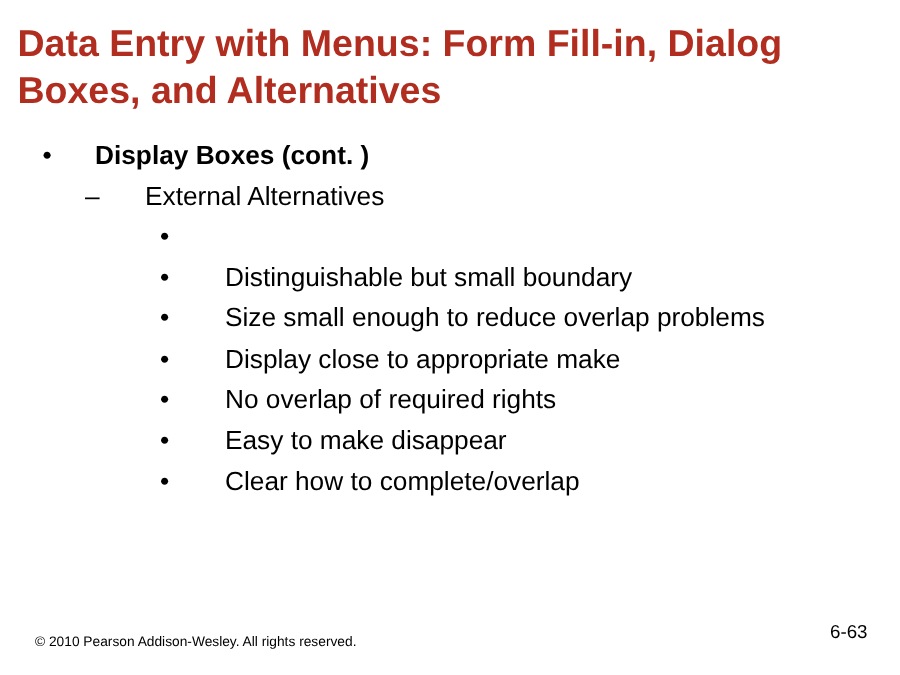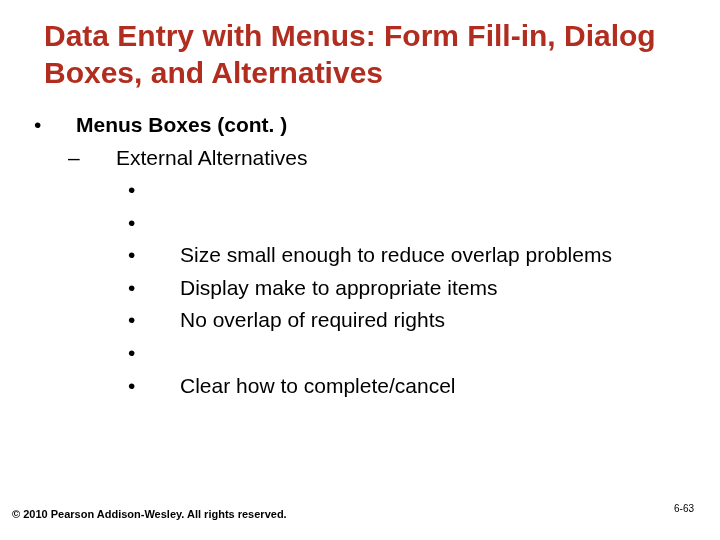--- a/index.html
+++ b/index.html
@@ -16,21 +16,21 @@
     width: 720px;
     height: 540px;
     position: relative;
     box-sizing: border-box;
   }
   .title {
     color: #b12d1f;
     font-weight: bold;
     font-size: 30px;
     line-height: 1.22;
-    padding: 18px 30px 0 44px;
+    padding: 18px 30px 0 14px;
   }
   .content {
     padding: 18px 30px 0 30px;
     color: #000;
     font-size: 21px;
     line-height: 1.55;
   }
   .lvl1 {
     display: flex;
   }
@@ -58,77 +58,78 @@
     padding-left: 94px;
   }
   .lvl3 .bullet {
     width: 52px;
     flex: 0 0 52px;
     text-align: left;
     padding-left: 4px;
   }
   .footer-left {
     position: absolute;
-    left: 12px;
+    left: 28px;
     bottom: 20px;
     font-size: 11px;
     color: #000;
-    font-weight: bold;
   }
   .footer-right {
     position: absolute;
     right: 26px;
     bottom: 26px;
-    font-size: 10px;
+    font-size: 15px;
     color: #000;
   }
 </style>
 </head>
 <body>
 
 <div class="slide">
 
   <div class="title">Data Entry with Menus: Form Fill-in, Dialog Boxes, and Alternatives</div>
 
   <div class="content">
 
     <div class="lvl1">
       <div class="bullet">•</div>
-      <div class="text">Menus Boxes (cont. )</div>
+      <div class="text">Display Boxes (cont. )</div>
     </div>
 
     <div class="lvl2">
       <div class="bullet">–</div>
       <div class="text">External Alternatives</div>
     </div>
 
     <div class="lvl3">
       <div class="bullet">•</div>
     </div>
     <div class="lvl3">
       <div class="bullet">•</div>
+      <div class="text">Distinguishable but small boundary</div>
     </div>
     <div class="lvl3">
       <div class="bullet">•</div>
       <div class="text">Size small enough to reduce overlap problems</div>
     </div>
     <div class="lvl3">
       <div class="bullet">•</div>
-      <div class="text">Display make to appropriate items</div>
+      <div class="text">Display close to appropriate make</div>
     </div>
     <div class="lvl3">
       <div class="bullet">•</div>
       <div class="text">No overlap of required rights</div>
     </div>
     <div class="lvl3">
       <div class="bullet">•</div>
+      <div class="text">Easy to make disappear</div>
     </div>
     <div class="lvl3">
       <div class="bullet">•</div>
-      <div class="text">Clear how to complete/cancel</div>
+      <div class="text">Clear how to complete/overlap</div>
     </div>
 
   </div>
 
   <div class="footer-left">© 2010 Pearson Addison-Wesley. All rights reserved.</div>
   <div class="footer-right">6-63</div>
 
 </div>
 
 </body></html>

